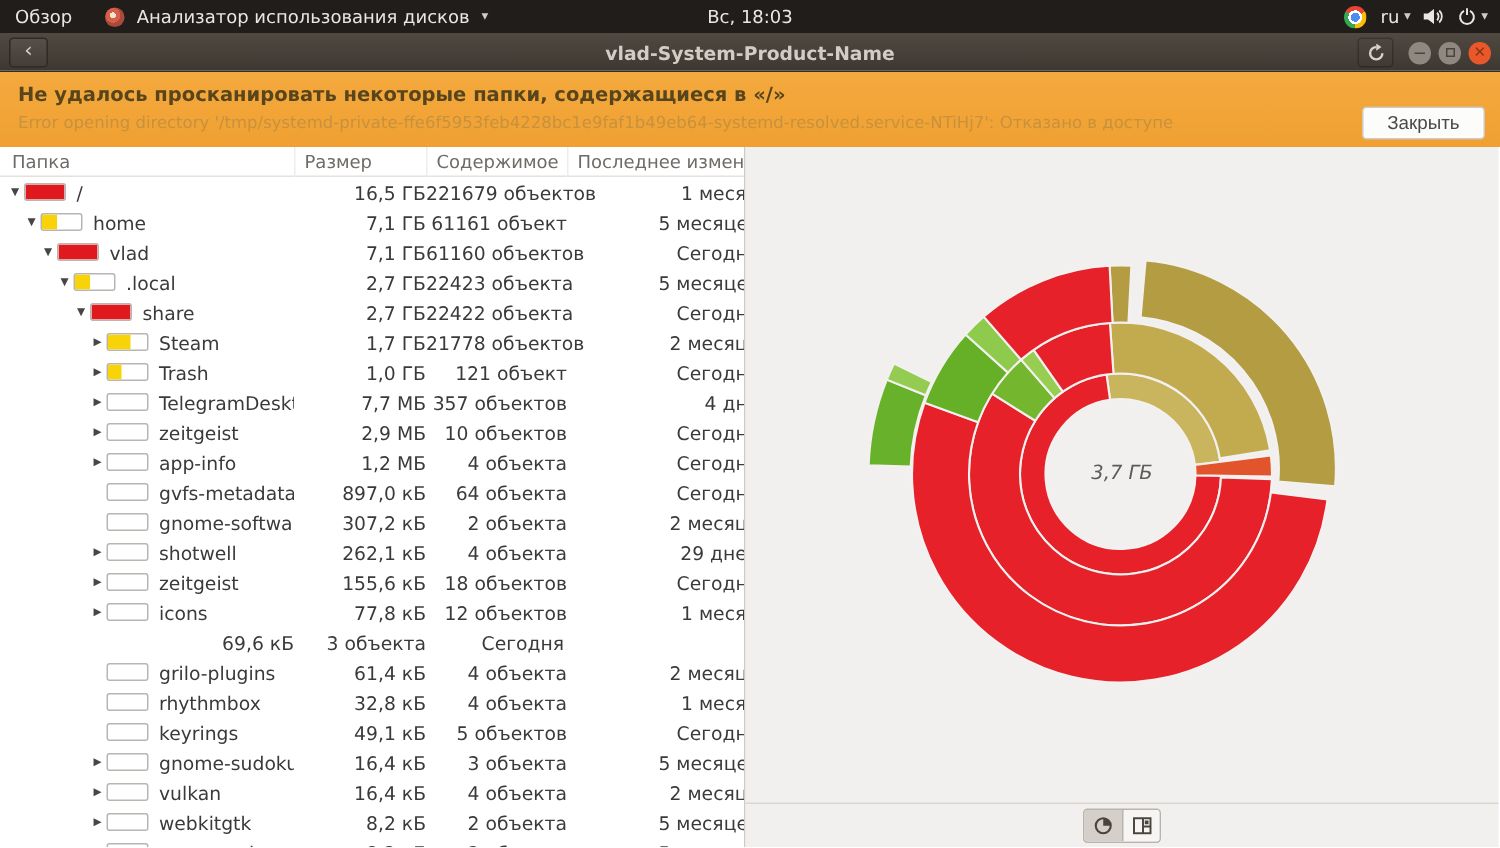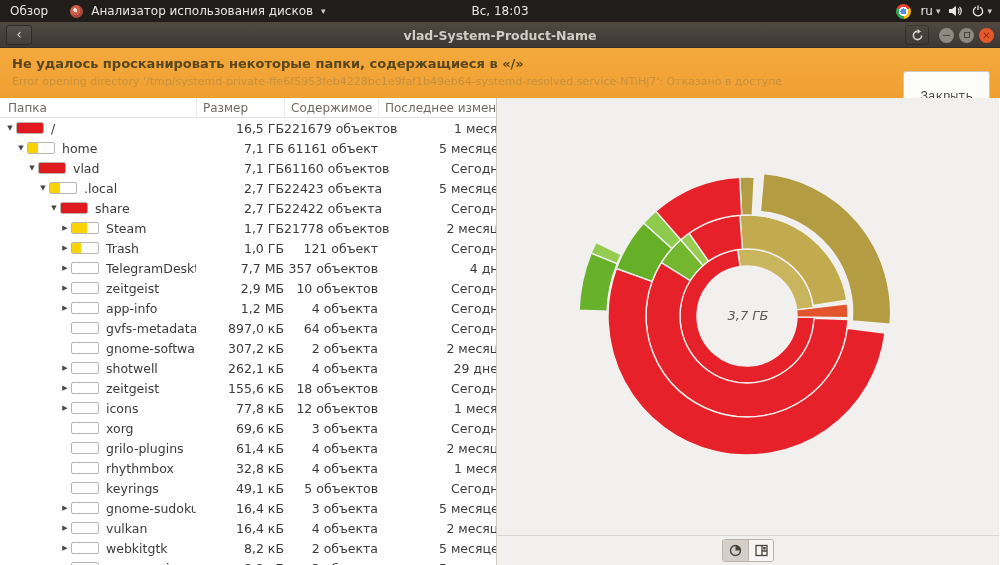--- a/index.html
+++ b/index.html
@@ -34,21 +34,21 @@
   .wbtn.close { background: #e8582a; }
   .wbtn .g-min { position: absolute; left: 4px; right: 4px; top: 7px; height: 1.5px; background: #4a443c; }
   .wbtn .g-max { position: absolute; left: 4.5px; top: 4.5px; width: 6px; height: 6px; border: 1.5px solid #4a443c; }
   .wbtn .g-x { position: absolute; left: 0; top: 0; width: 15px; height: 15px; color: #8a3313; font-size: 10px; line-height: 15px; text-align: center; font-weight: bold; }
 
   
   .banner { position: relative; height: 50px; background: linear-gradient(#f4a93e, #f0a031); padding: 8px 120px 0 12px; }
   .banner-title { color: #58451c; font-size: 13px; font-weight: bold; margin-bottom: 4px; }
   .banner-detail { color: #c8913d; font-size: 11px; }
   .banner-close { position: absolute; right: 10px; top: 23px; background: #fcfcfb; border: 1px solid #cfc9c1; border-radius: 3px;
-    padding: 18px 16px; font-size: 12.5px; color: #4a4a4a; cursor: pointer; font-family: Liberation Mono, monospace; }
+    padding: 3px 16px; font-size: 12.5px; color: #4a4a4a; cursor: pointer; }
 
   
   .content { display: flex; height: 467px; }
   .left-pane { width: 497px; background: #fff; border-right: 1px solid #cfc9c4; overflow: hidden; }
   .thead { display: grid; grid-template-columns: 196px 88px 94px 130px; height: 20px; align-items: center;
     border-bottom: 1px solid #e4e2e0; color: #6e6a66; font-size: 12px; background: #fff; }
   .thead > div { padding-left: 6px; border-left: 1px solid #efedec; height: 20px; line-height: 20px; white-space: nowrap; overflow: hidden; }
   .thead > div:first-child { padding-left: 8px; border-left: none; }
   .tbody { height: 447px; overflow: hidden; }
   .row { display: grid; grid-template-columns: 196px 88px 94px 130px; height: 20px; align-items: center;
@@ -342,27 +342,20 @@
                 <span class="chip-fill" style="width: 0%; background: transparent;"></span>
               </span>
       <span class="fname">icons</span>
     </div>
     <div class="c-size">77,8 кБ</div>
     <div class="c-items">12 объектов</div>
     <div class="c-mod">1 месяц</div>
   </div>
 
   <div class="row">
-    <div class="c-folder" style="padding-left: 59px;">
-      <span class="exp"></span>
-      <span class="chip">
-                <span class="chip-fill" style="width: 0%; background: transparent;"></span>
-              </span>
-      <span class="fname">xorg</span>
-    </div>
     <div class="c-size">69,6 кБ</div>
     <div class="c-items">3 объекта</div>
     <div class="c-mod">Сегодня</div>
   </div>
 
   <div class="row">
     <div class="c-folder" style="padding-left: 59px;">
       <span class="exp"></span>
       <span class="chip">
                 <span class="chip-fill" style="width: 0%; background: transparent;"></span>

